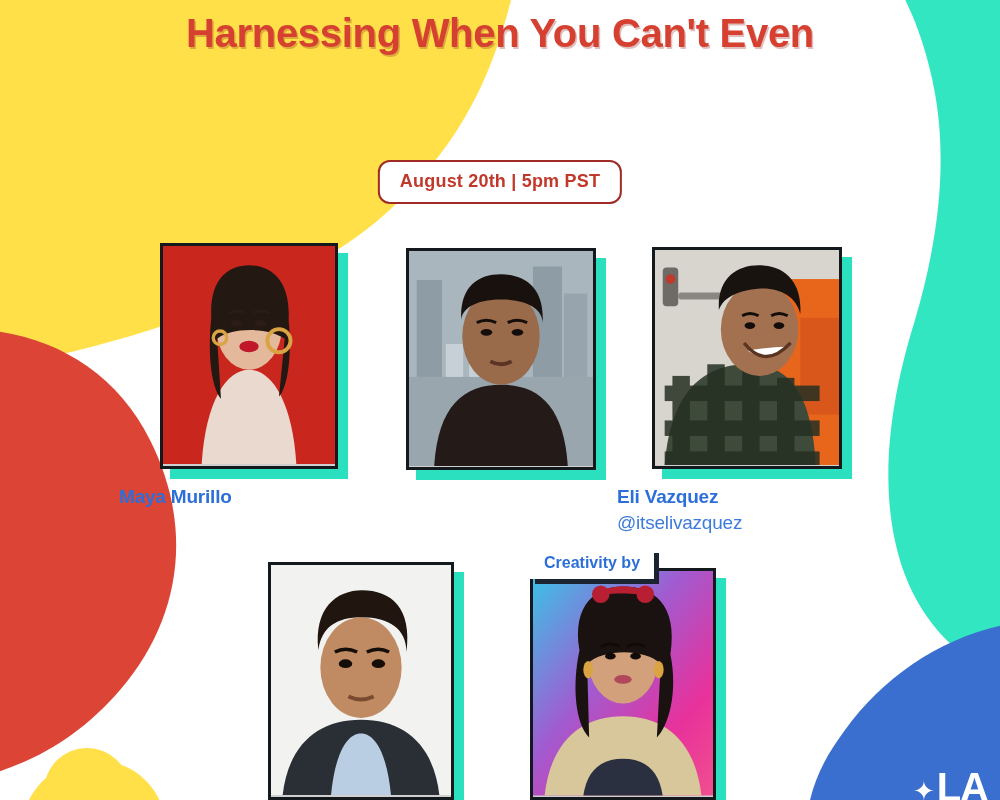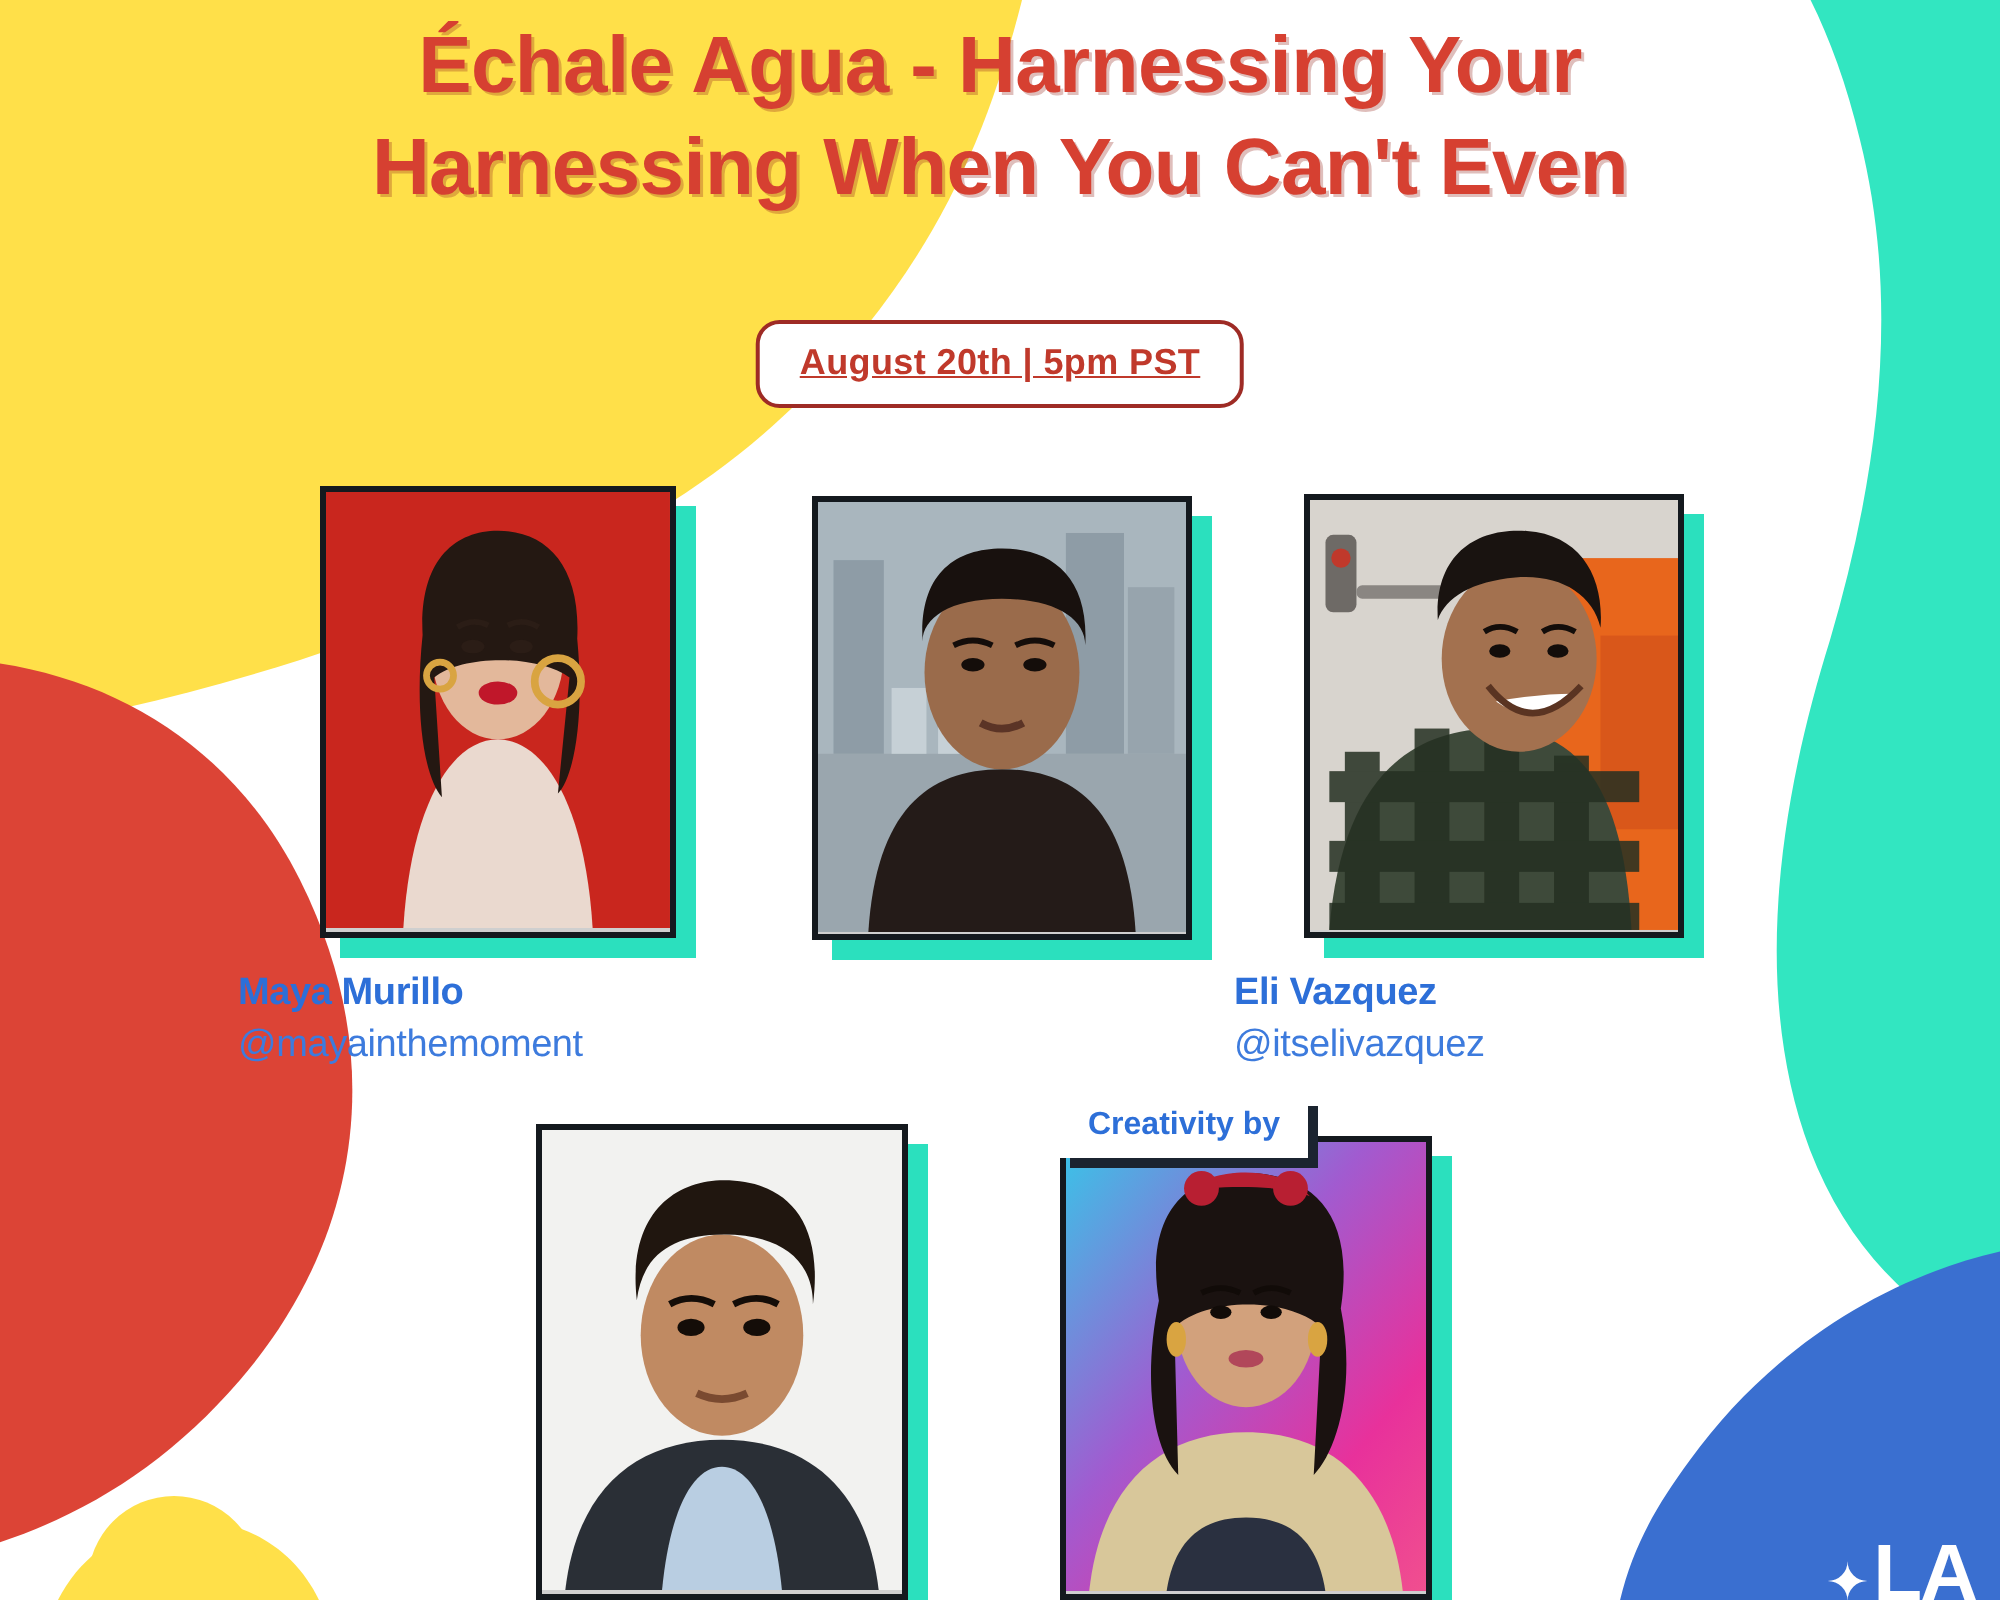--- a/index.html
+++ b/index.html
@@ -37,21 +37,20 @@
     position:absolute; top:160px; left:50%; transform:translateX(-50%);
     border:2px solid #9E2B25;
     border-radius:12px;
     background:#ffffff;
     padding:9px 20px 10px 20px;
     color:#C0392B;
     font-size:18px;
     font-weight:bold;
     letter-spacing:0.2px;
     white-space:nowrap;
-    text-decoration:underline;
   }
 
   
   .card {
     position:absolute;
   }
   .photo-frame {
     position:relative;
     width:100%; height:100%;
   }
@@ -150,21 +149,20 @@
 
   <path fill="#3A6FD0" d="M 1040 620 C 960 625 890 668 845 730 C 820 764 808 790 804 840
            L 1040 840 Z"></path>
 
   <path fill="#FFE049" d="M 20 840 C 20 790 55 760 95 760 C 135 760 168 790 168 840 Z"></path>
 </svg>
 
 <div id="content">
 
   <div class="title-wrap">
-    <div class="title-line">Échale Agua - Harnessing Your</div>
     <div class="title-line">Harnessing When You Can't Even</div>
   </div>
 
   <div class="date-badge">August 20th | 5pm PST</div>
 
   <div class="card" style="left:160px; top:243px; width:178px; height:226px;">
     <div class="photo-frame">
       <div class="photo-shadow"></div>
       <div class="photo">
         <svg class="photo-inner" viewBox="0 0 178 226" preserveAspectRatio="xMidYMid slice">
@@ -180,21 +178,20 @@
           <path d="M94 69 Q102 65 110 70" stroke="#2b1d16" stroke-width="3" fill="none"></path>
           <ellipse cx="89" cy="104" rx="10" ry="6" fill="#C0172A"></ellipse>
           <circle cx="120" cy="98" r="12" fill="none" stroke="#D9A441" stroke-width="4"></circle>
           <circle cx="59" cy="95" r="7" fill="none" stroke="#D9A441" stroke-width="3.5"></circle>
         </svg>
       </div>
     </div>
   </div>
   <div class="name-block" style="left:119px; top:484px;">
     <div class="speaker-name">Maya Murillo</div>
-    <div class="speaker-handle">@mayainthemoment</div>
   </div>
 
   <div class="card" style="left:406px; top:248px; width:190px; height:222px;">
     <div class="photo-frame">
       <div class="photo-shadow"></div>
       <div class="photo">
         <svg class="photo-inner" viewBox="0 0 190 222" preserveAspectRatio="xMidYMid slice">
           <rect width="190" height="222" fill="#9AA6AE"></rect>
           <rect x="0" y="0" width="190" height="130" fill="#A9B6BE"></rect>
           <rect x="8" y="30" width="26" height="100" fill="#8E9CA6"></rect>

